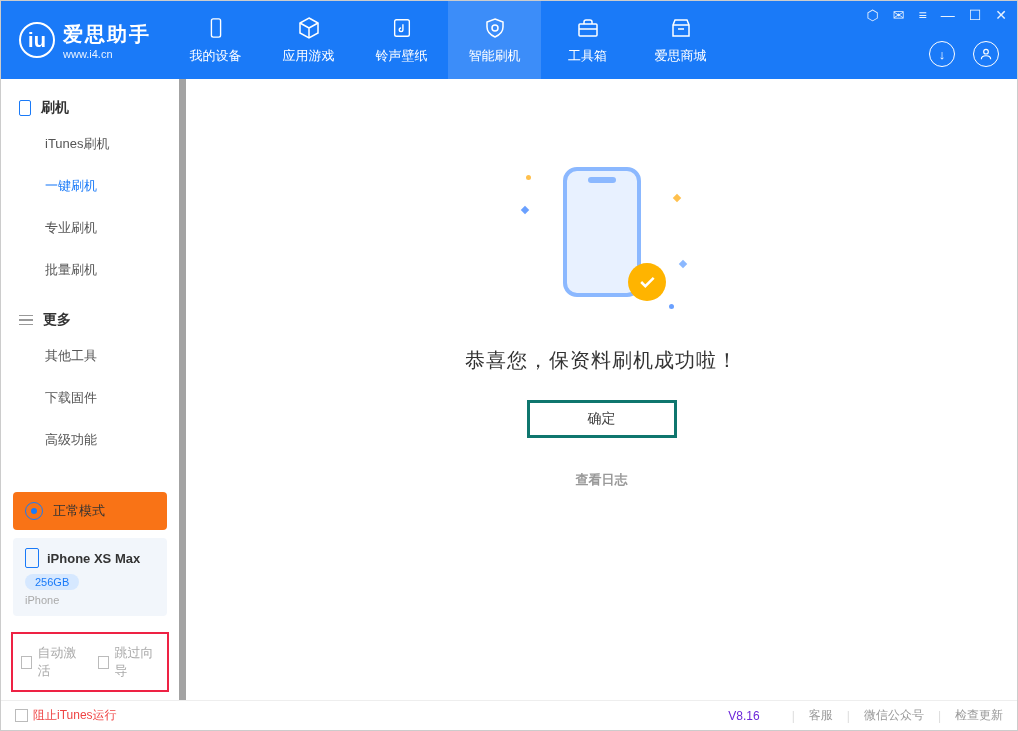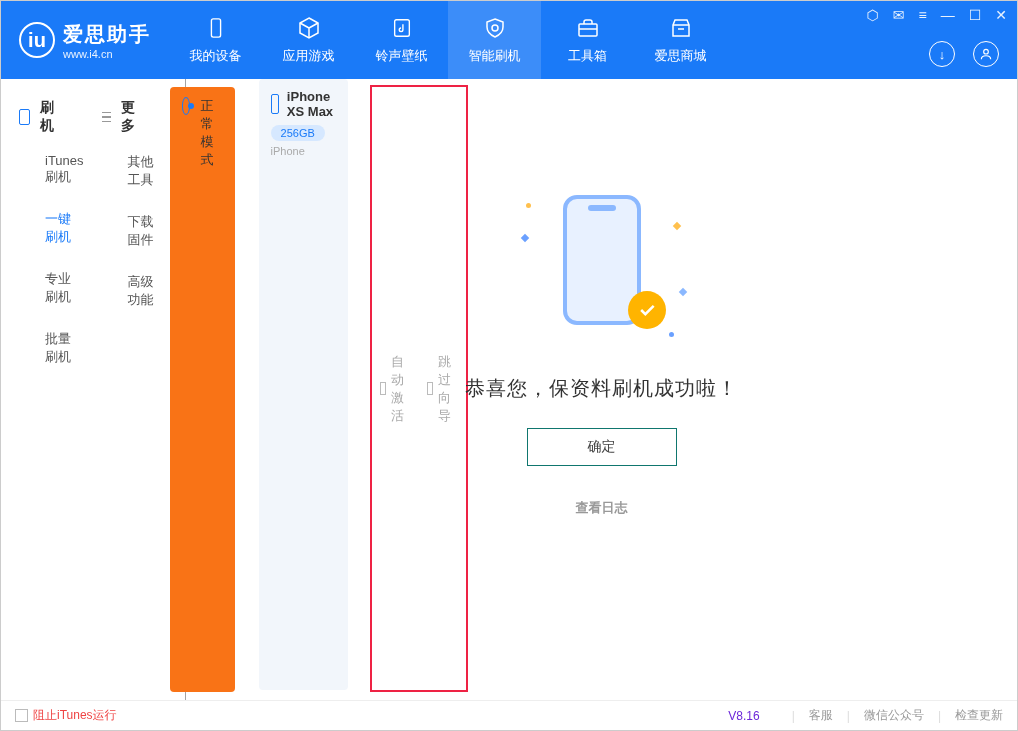--- a/index.html
+++ b/index.html
@@ -18,21 +18,21 @@
 .nav-icon { width: 26px; height: 26px; margin-bottom: 6px; display: flex; align-items: center; justify-content: center; }
 .nav-label { font-size: 13px; }
 .header-right { position: absolute; right: 10px; top: 0; height: 100%; display: flex; flex-direction: column; justify-content: space-between; align-items: flex-end; padding: 6px 0 12px; }
 .win-controls { display: flex; gap: 14px; font-size: 14px; }
 .win-controls span { cursor: pointer; opacity: .9; }
 .header-icons { display: flex; gap: 18px; padding-right: 8px; }
 .circ-icon { width: 26px; height: 26px; border: 1.5px solid #fff; border-radius: 50%; display: flex; align-items: center; justify-content: center; font-size: 13px; cursor: pointer; }
 
 
 .body { display: flex; height: calc(100% - 78px - 30px); }
-.sidebar { width: 185px; border-right: 1px solid #a3a3a3; display: flex; }
+.sidebar { width: 185px; border-right: 7px solid #a3a3a3; display: flex; flex-direction: column; }
 .side-section { padding-top: 14px; }
 .side-header { display: flex; align-items: center; padding: 6px 18px; font-size: 14px; color: #333; font-weight: bold; }
 .side-header svg, .side-header .hicon { margin-right: 10px; }
 .hicon-phone { width: 12px; height: 16px; border: 1.5px solid #1a7af8; border-radius: 2px; display: inline-block; }
 .hicon-more { width: 14px; display: inline-flex; flex-direction: column; gap: 3px; }
 .hicon-more i { height: 1.5px; background: #999; display: block; }
 .side-items { padding-left: 44px; }
 .side-item { padding: 12px 0; font-size: 13px; color: #555; cursor: pointer; }
 .side-item.active { color: #1a7af8; }
 .side-spacer { flex: 1; }
@@ -43,35 +43,35 @@
 .device-card .row1 { display: flex; align-items: center; gap: 8px; }
 .device-card .phone-icon { width: 14px; height: 20px; border: 1.5px solid #1a7af8; border-radius: 2px; }
 .device-card .dname { font-size: 13px; font-weight: bold; color: #333; }
 .device-card .badge { display: inline-block; margin-top: 6px; background: #d6e8ff; color: #1a7af8; font-size: 11px; padding: 2px 10px; border-radius: 10px; }
 .device-card .dsub { font-size: 11px; color: #aaa; margin-top: 4px; }
 .checks-area { border: 2px solid #e24; margin: 6px 10px 8px; padding: 10px 8px; display: flex; gap: 16px; font-size: 13px; color: #aaa; }
 .chk { display: flex; align-items: center; gap: 5px; cursor: pointer; }
 .chk-box { width: 13px; height: 13px; border: 1px solid #bbb; background: #fff; }
 
 
-.main { flex: 1; display: flex; flex-direction: column; align-items: center; padding-top: 116px; }
+.main { flex: 1; display: flex; flex-direction: column; align-items: center; padding-top: 88px; }
 .hero { position: relative; width: 140px; height: 140px; }
 .phone-shape { width: 78px; height: 130px; border: 4px solid #8bb8ff; border-radius: 14px; background: #e8f1ff; margin: 0 auto; position: relative; }
 .phone-shape::before { content: ""; position: absolute; top: 6px; left: 50%; transform: translateX(-50%); width: 28px; height: 6px; background: #8bb8ff; border-radius: 3px; }
 .check-badge { position: absolute; right: 6px; bottom: 6px; width: 38px; height: 38px; background: #ffb400; border-radius: 50%; display: flex; align-items: center; justify-content: center; }
 .check-badge svg { width: 20px; height: 20px; }
 .sparkle { position: absolute; width: 6px; height: 6px; background: #8bb8ff; transform: rotate(45deg); }
 .sparkle.s1 { left: -10px; top: 40px; background: #6aa0ff; }
 .sparkle.s2 { right: -8px; top: 28px; background: #ffc04d; }
 .sparkle.s3 { right: -14px; bottom: 40px; }
 .dot { position: absolute; width: 5px; height: 5px; border-radius: 50%; }
 .dot.d1 { left: -6px; top: 8px; background: #ffc04d; }
 .dot.d2 { right: -2px; bottom: -2px; background: #6aa0ff; }
 .success-text { font-size: 20px; color: #333; margin-top: 40px; letter-spacing: 1px; }
-.ok-btn { margin-top: 26px; width: 150px; height: 38px; border: 1px solid #0f766e; background: #fff; font-size: 14px; color: #444; cursor: pointer; }
+.ok-btn { margin-top: 26px; width: 150px; height: 38px; border: 3px solid #0f766e; background: #fff; font-size: 14px; color: #444; cursor: pointer; }
 .log-link { margin-top: 33px; font-size: 13px; color: #999; cursor: pointer; font-weight: bold; }
 
 
 .footer { height: 30px; border-top: 1px solid #eee; display: flex; align-items: center; padding: 0 14px; font-size: 12px; color: #999; }
 .footer .chk { color: #ef4444; }
 .footer-spacer { flex: 1; }
 .footer .ver { color: #6d28d9; margin-right: 18px; }
 .footer .flink { color: #999; cursor: pointer; }
 .footer .sep { margin: 0 14px; color: #ddd; }
 </style>

